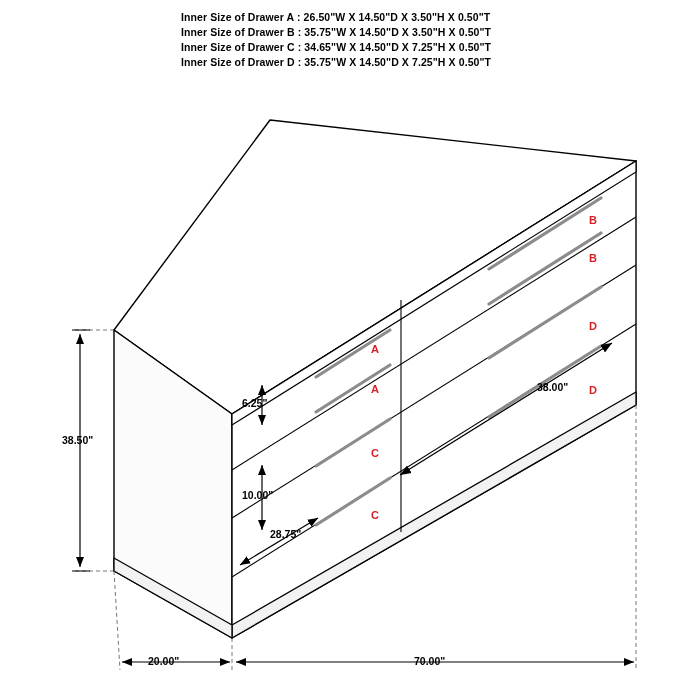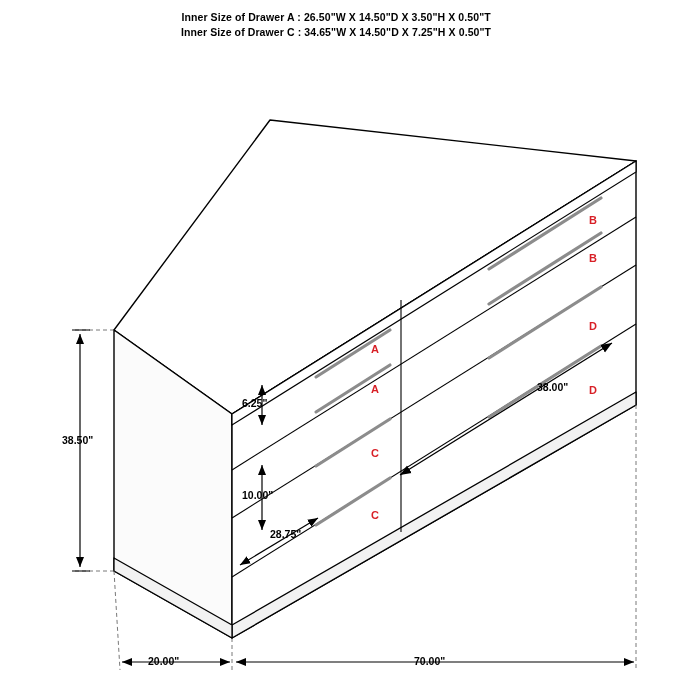--- a/index.html
+++ b/index.html
@@ -7,21 +7,20 @@
     padding: 0;
     background: #ffffff;
   }
   #page {
     position: relative;
     width: 700px;
     height: 700px;
     background: #ffffff;
     font-family: "Liberation Sans", sans-serif;
     overflow: hidden;
-    text-align: center;
   }
   #specs {
     position: absolute;
     left: 181px;
     top: 10px;
     font-size: 10.5px;
     font-weight: bold;
     color: #000000;
     line-height: 15px;
     letter-spacing: 0.1px;
@@ -50,21 +49,23 @@
     white-space: nowrap;
   }
 </style>
 </head>
 <body>
 
 <div id="page">
 
   <div id="specs">
     <div>Inner Size of Drawer A : 26.50"W X 14.50"D X 3.50"H X 0.50"T</div>
+    <div>Inner Size of Drawer B : 35.75"W X 14.50"D X 3.50"H X 0.50"T</div>
     <div>Inner Size of Drawer C : 34.65"W X 14.50"D X 7.25"H X 0.50"T</div>
+    <div>Inner Size of Drawer D : 35.75"W X 14.50"D X 7.25"H X 0.50"T</div>
   </div>
 
   <svg id="art" viewBox="0 0 700 700">
     <defs>
       <marker id="arrH" markerWidth="9" markerHeight="8" refX="8.5" refY="4" orient="auto">
         <path d="M8.5,4 L0,0.6 L0,7.4 Z" fill="#000"></path>
       </marker>
       <marker id="arrHs" markerWidth="9" markerHeight="8" refX="0.5" refY="4" orient="auto">
         <path d="M0.5,4 L9,0.6 L9,7.4 Z" fill="#000"></path>
       </marker>

